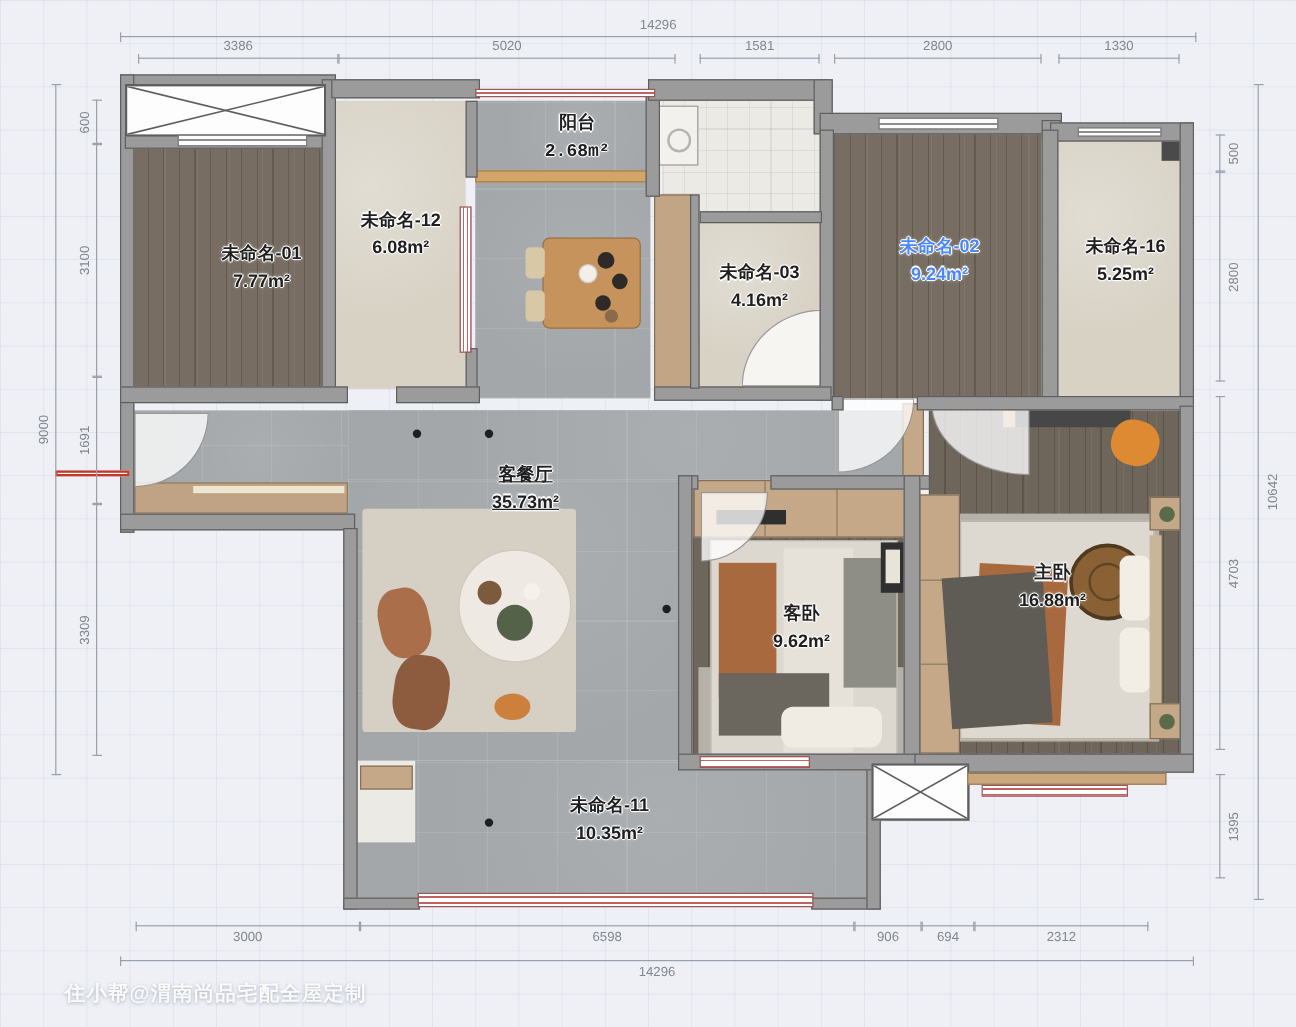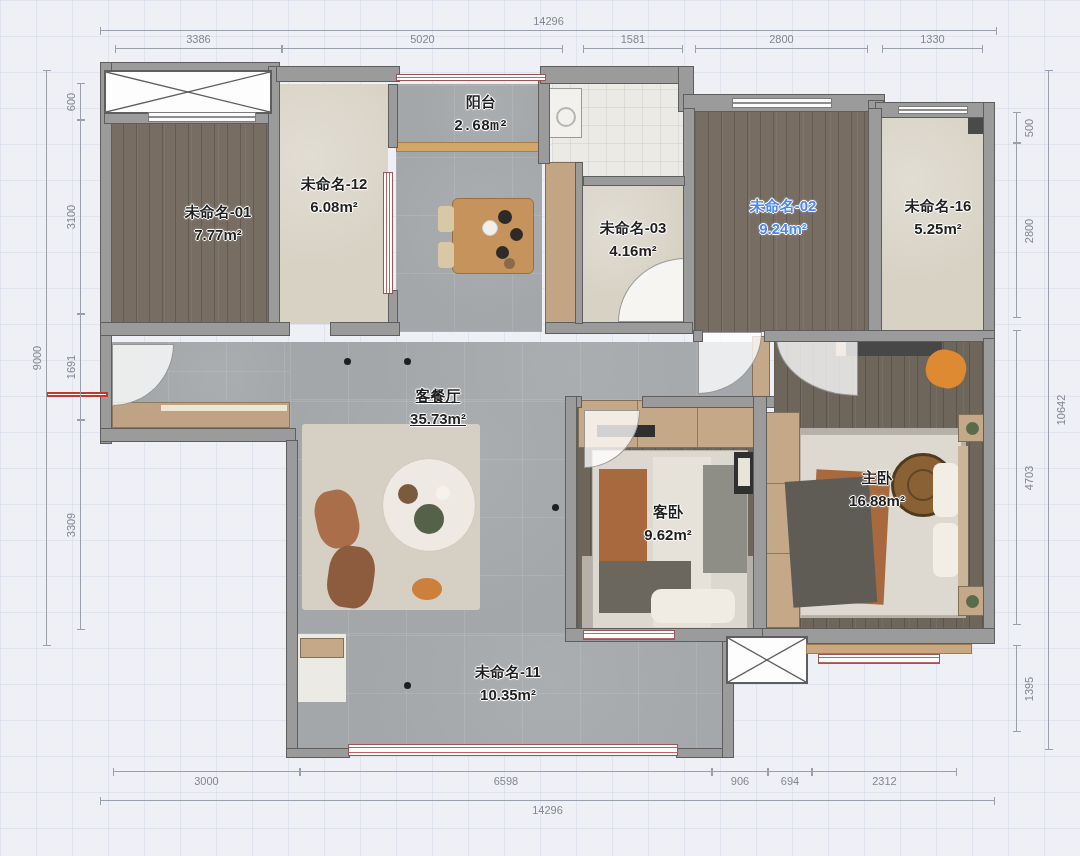--- a/index.html
+++ b/index.html
@@ -335,14 +335,15 @@
   <div class="dimsegv lab-right" style="left:1016px;top:330px;height:295px;">
       <span>4703</span>
     </div>
   <div class="dimsegv lab-right" style="left:1016px;top:645px;height:87px;">
       <span>1395</span>
     </div>
   <div class="dimsegv lab-right" style="left:1048px;top:70px;height:680px;">
       <span>10642</span>
     </div>
 
+  <div class="watermark">住小帮@渭南尚品宅配全屋定制</div>
 
 </div>
 
 </body></html>

